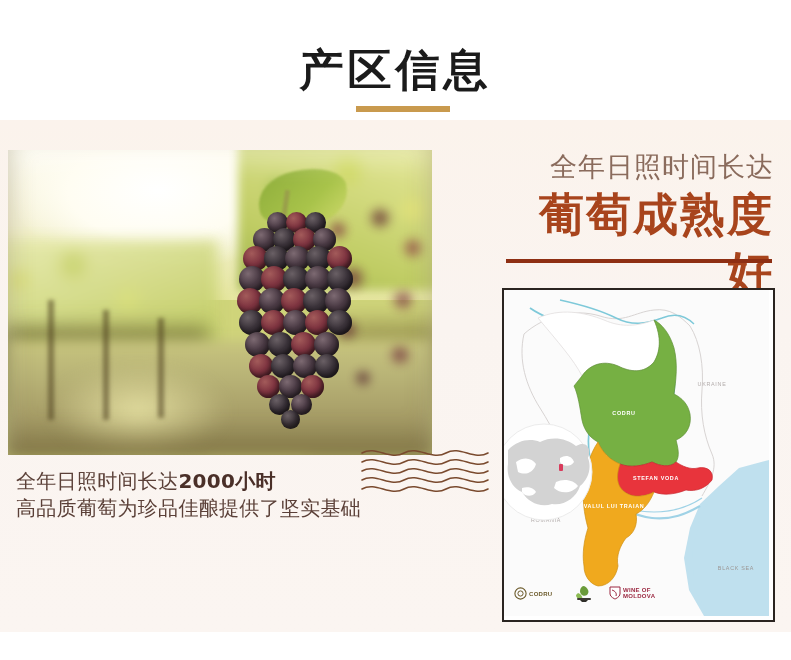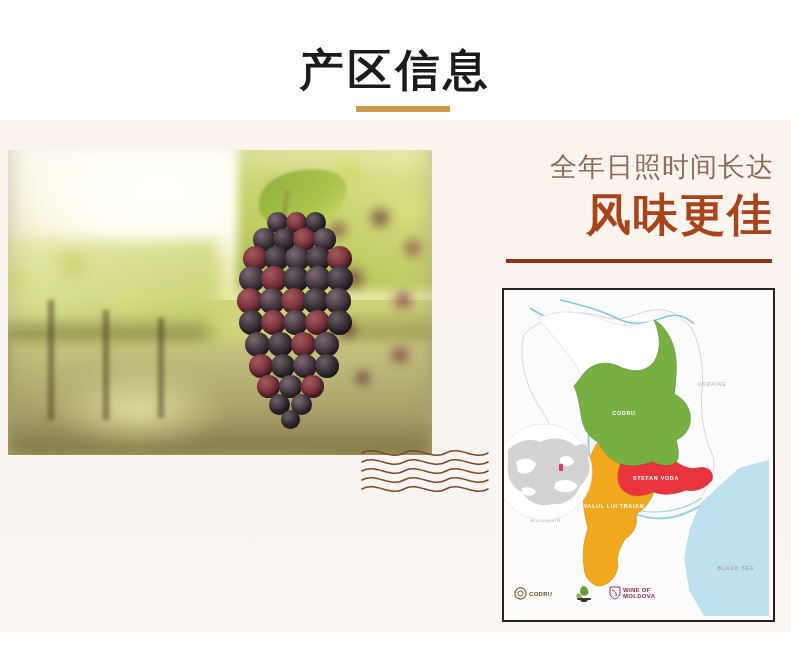--- a/index.html
+++ b/index.html
@@ -284,25 +284,31 @@
       <path d="M2 6 C16 -2, 30 14, 44 6 C58 -2, 72 14, 86 6 C100 -2, 114 14, 128 6"></path>
       <path d="M2 15 C16 7, 30 23, 44 15 C58 7, 72 23, 86 15 C100 7, 114 23, 128 15"></path>
       <path d="M2 24 C16 16, 30 32, 44 24 C58 16, 72 32, 86 24 C100 16, 114 32, 128 24"></path>
       <path d="M2 33 C16 25, 30 41, 44 33 C58 25, 72 41, 86 33 C100 25, 114 41, 128 33"></path>
       <path d="M2 42 C16 34, 30 50, 44 42 C58 34, 72 50, 86 42 C100 34, 114 50, 128 42"></path>
     </g>
   </svg>
 </div>
 
 <div id="description-block">
+  <div class="desc-line">
+    <span>全年日照时间长达</span><b>2000小时</b><span></span>
+  </div>
+  <div class="desc-line">
+    <span>高品质葡萄为珍品佳酿提供了坚实基础</span><b></b><span></span>
+  </div>
 </div>
 
 <div id="region-heading">
   <div id="region-sub">全年日照时间长达</div>
-  <div id="region-main">风味更佳</div>
+  <div id="region-main">葡萄成熟度好</div>
 </div>
 <div id="region-divider"></div>
 
 <div id="map-panel">
   <svg id="map-svg" viewBox="0 0 265 326">
     <rect x="0" y="0" width="265" height="326" fill="#fbfbfb"></rect>
 
     <path d="M265 170 L235 178 L215 196 L196 214 L186 238 L180 268 L185 300 L200 326 L265 326 Z" fill="#bfe0ee"></path>
     <path d="M208 205 L228 186 L252 176 L265 172 L265 326 L205 326 L190 298 L188 262 L196 228 Z" fill="#bfe0ee"></path>
 

